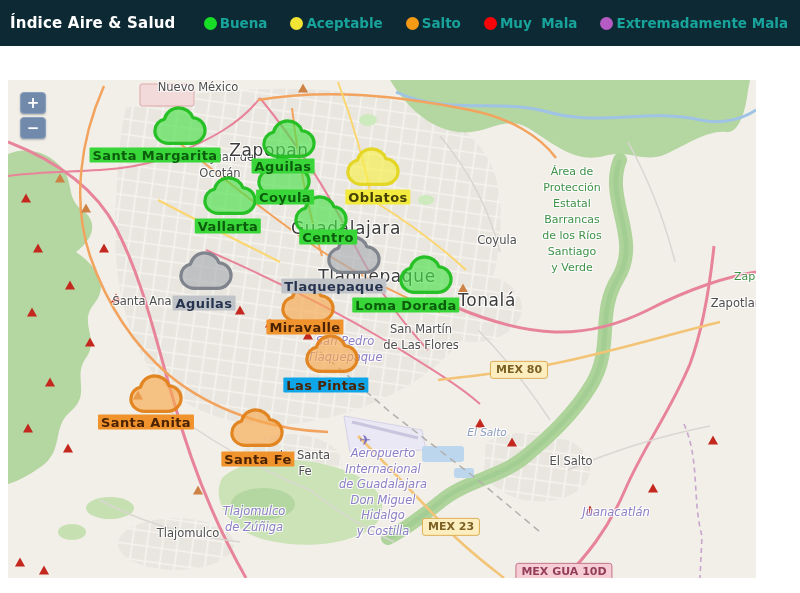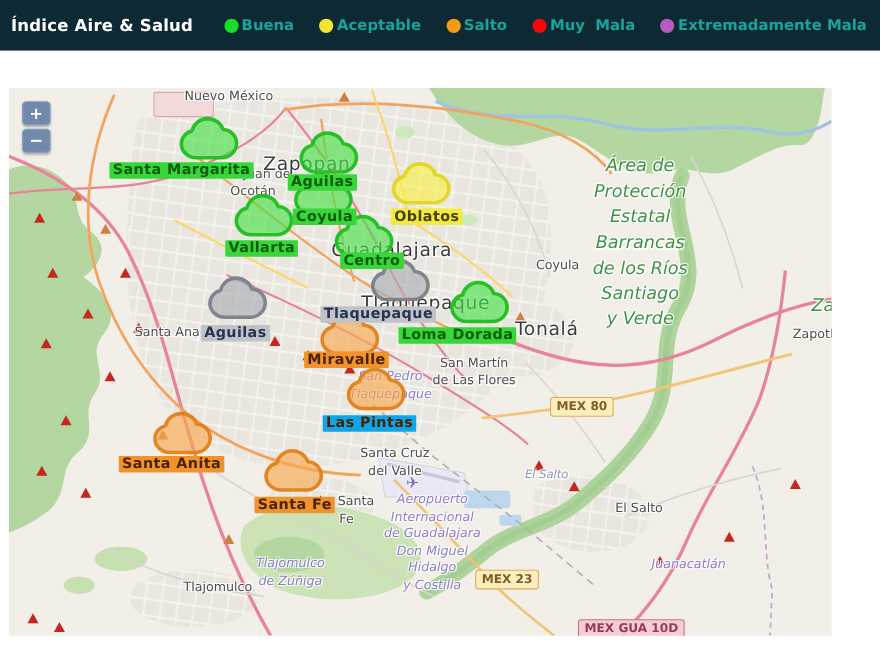--- a/index.html
+++ b/index.html
@@ -19,33 +19,33 @@
   .legend{margin-left:auto;margin-right:12px;display:flex;align-items:center;gap:23px;}
   .legend-item{display:flex;align-items:center;gap:3px;}
   .legend-dot{width:13px;height:13px;border-radius:50%;display:inline-block;}
   .legend-label{font-size:13.5px;font-weight:bold;color:#18a39b;white-space:pre;}
   
   .map{
     position:absolute;left:8px;top:80px;width:748px;height:498px;
     background:#f2efe9;overflow:hidden;
   }
   .map svg.base{position:absolute;left:0;top:0;z-index:0;}
-  .layer{position:absolute;left:0;top:0;width:762px;height:498px;margin-left:10px;}
+  .layer{position:absolute;left:0;top:0;width:762px;height:498px;}
   
   .place{
     position:absolute;transform:translate(-50%,-50%);text-align:center;white-space:nowrap;
     z-index:2;line-height:1.35;
     text-shadow:-1px -1px 0 rgba(255,255,255,.85),1px -1px 0 rgba(255,255,255,.85),
                 -1px 1px 0 rgba(255,255,255,.85),1px 1px 0 rgba(255,255,255,.85);
   }
   .place--city{font-size:17px;color:#3b3b3b;letter-spacing:.6px;}
   .place--town{font-size:11.5px;color:#4e4e4e;}
   .place--district{font-size:11.5px;font-style:italic;color:#8c7ec7;}
   .place--river{font-size:10.5px;font-style:italic;color:#8b9cc0;}
-  .place--area{font-size:16px;font-style:italic;color:#3f9148;line-height:1.45;}
+  .place--area{font-size:11px;color:#3f9148;line-height:1.45;}
   
   .peak{position:absolute;width:0;height:0;z-index:1;
     border-left:5px solid transparent;border-right:5px solid transparent;
     transform:translate(-50%,-50%);}
   
   .shield{
     position:absolute;transform:translate(-50%,-50%);z-index:2;
     font-size:11px;font-weight:bold;text-align:center;white-space:pre-line;line-height:1.3;
     padding:1px 5px;border-radius:3px;border:1.5px solid;
   }
@@ -204,21 +204,20 @@
       <div class="place place--town" style="left: 190px; top: 8px;">Nuevo México</div>
       <div class="place place--town" style="left: 212px; top: 86px;">San Juan de<br>Ocotán</div>
       <div class="place place--city" style="left: 261px; top: 70px;">Zapopan</div>
       <div class="place place--city" style="left: 338px; top: 148px;">Guadalajara</div>
       <div class="place place--city" style="left: 369px; top: 196px;">Tlaquepaque</div>
       <div class="place place--city" style="left: 479px; top: 220px;">Tonalá</div>
       <div class="place place--town" style="left: 489px; top: 161px;">Coyula</div>
       <div class="place place--town" style="left: 737px; top: 224px;">Zapotlanejo</div>
       <div class="place place--town" style="left: 134px; top: 222px;">Santa Ana</div>
       <div class="place place--town" style="left: 413px; top: 258px;">San Martín<br>de Las Flores</div>
-      <div class="place place--town" style="left: 341px; top: 340px;">Santa Cruz<br>del Valle</div>
       <div class="place place--town" style="left: 297px; top: 384px;">La Santa<br>Fe</div>
       <div class="place place--town" style="left: 180px; top: 454px;">Tlajomulco</div>
       <div class="place place--town" style="left: 563px; top: 382px;">El Salto</div>
       <div class="place place--district" style="left: 337px; top: 270px;">San Pedro<br>Tlaquepaque</div>
       <div class="place place--district" style="left: 246px; top: 440px;">Tlajomulco<br>de Zúñiga</div>
       <div class="place place--district" style="left: 608px; top: 433px;">Juanacatlán</div>
       <div class="place place--district" style="left: 375px; top: 413px;">Aeropuerto<br>Internacional<br>de Guadalajara<br>Don Miguel<br>Hidalgo<br>y Costilla</div>
       <div class="place place--river" style="left: 479px; top: 352px;">El Salto</div>
       <div class="place place--area" style="left: 564px; top: 140px;">Área de<br>Protección<br>Estatal<br>Barrancas<br>de los Ríos<br>Santiago<br>y Verde</div>
       <div class="place place--area" style="left: 740px; top: 197px;">Zapo</div>

